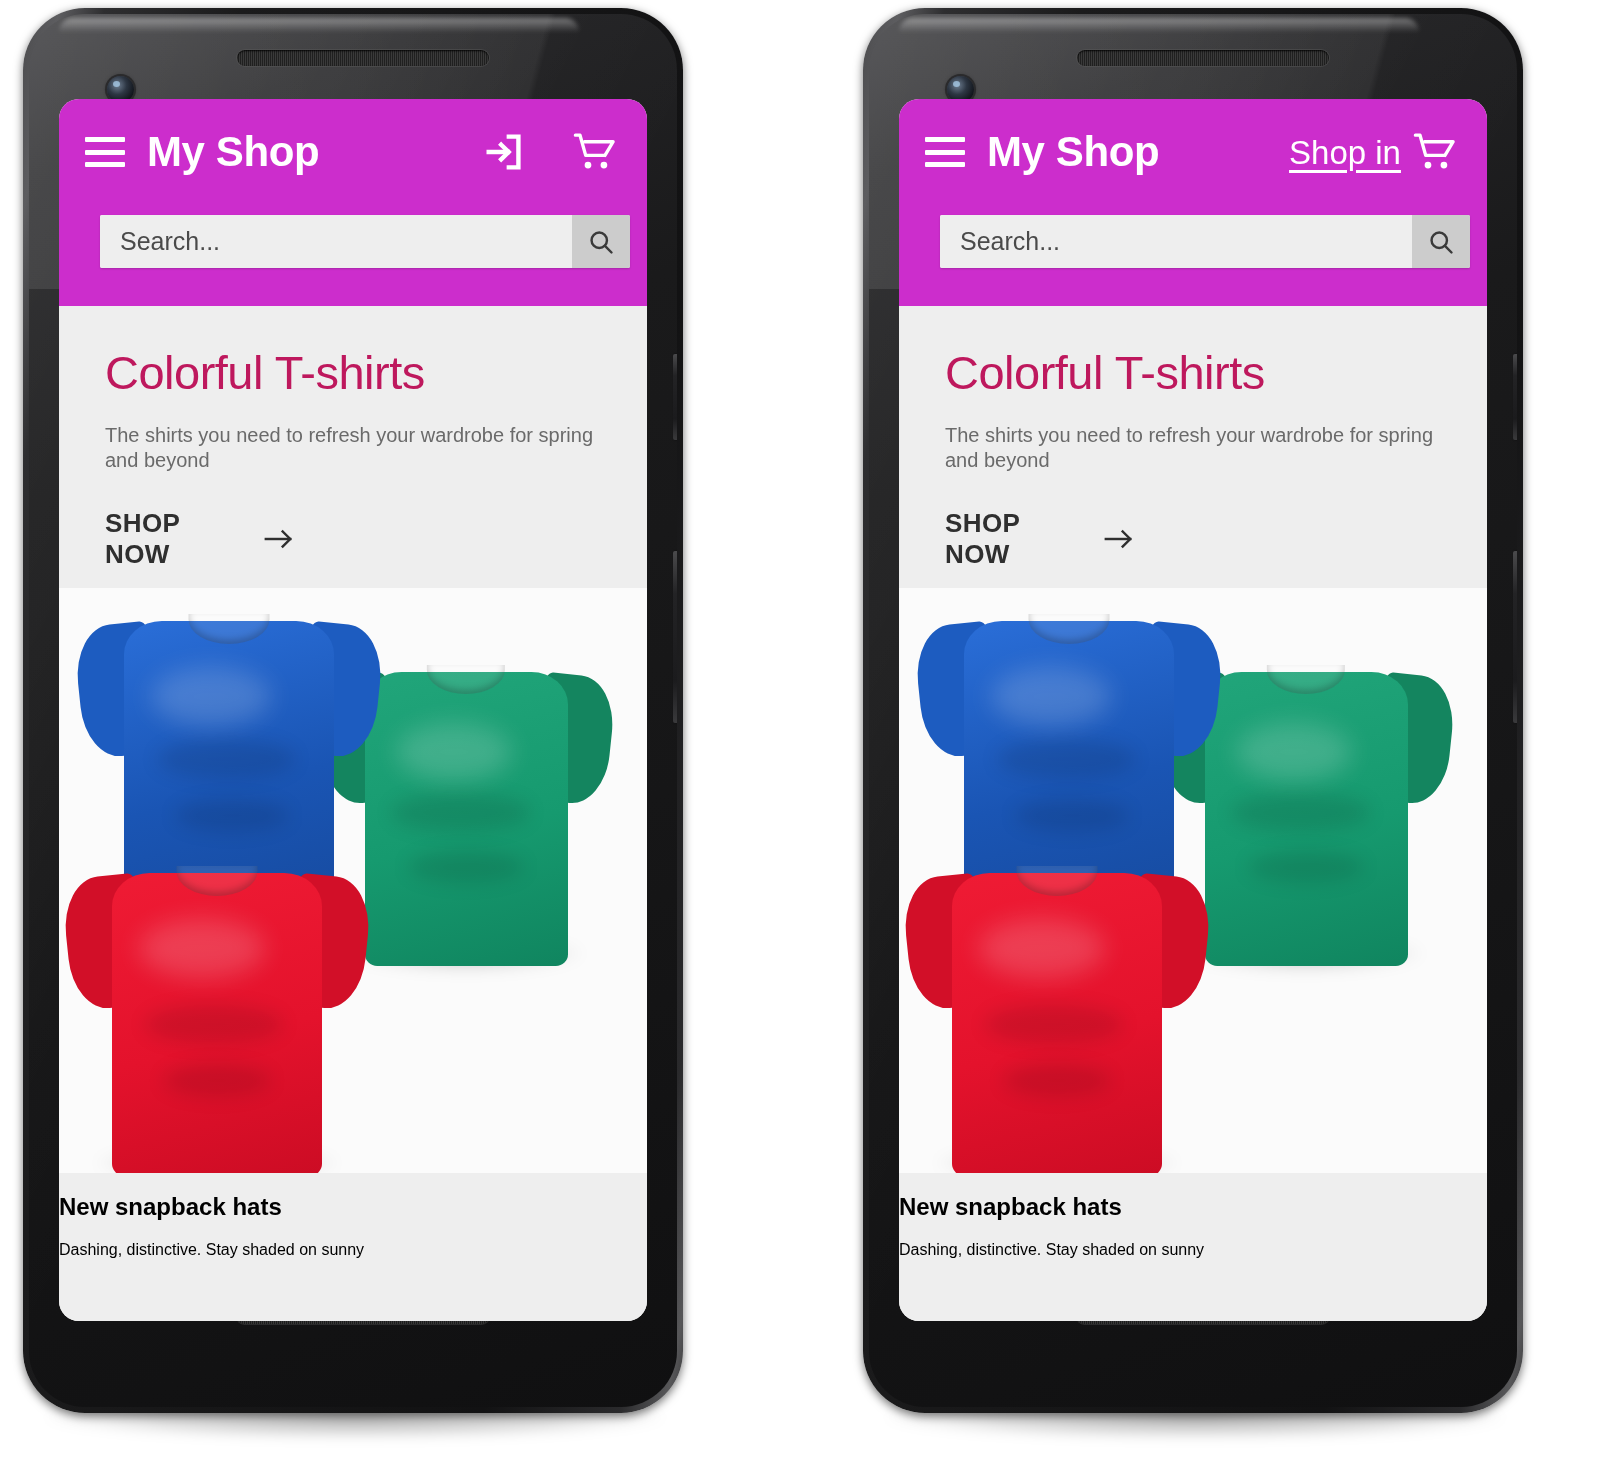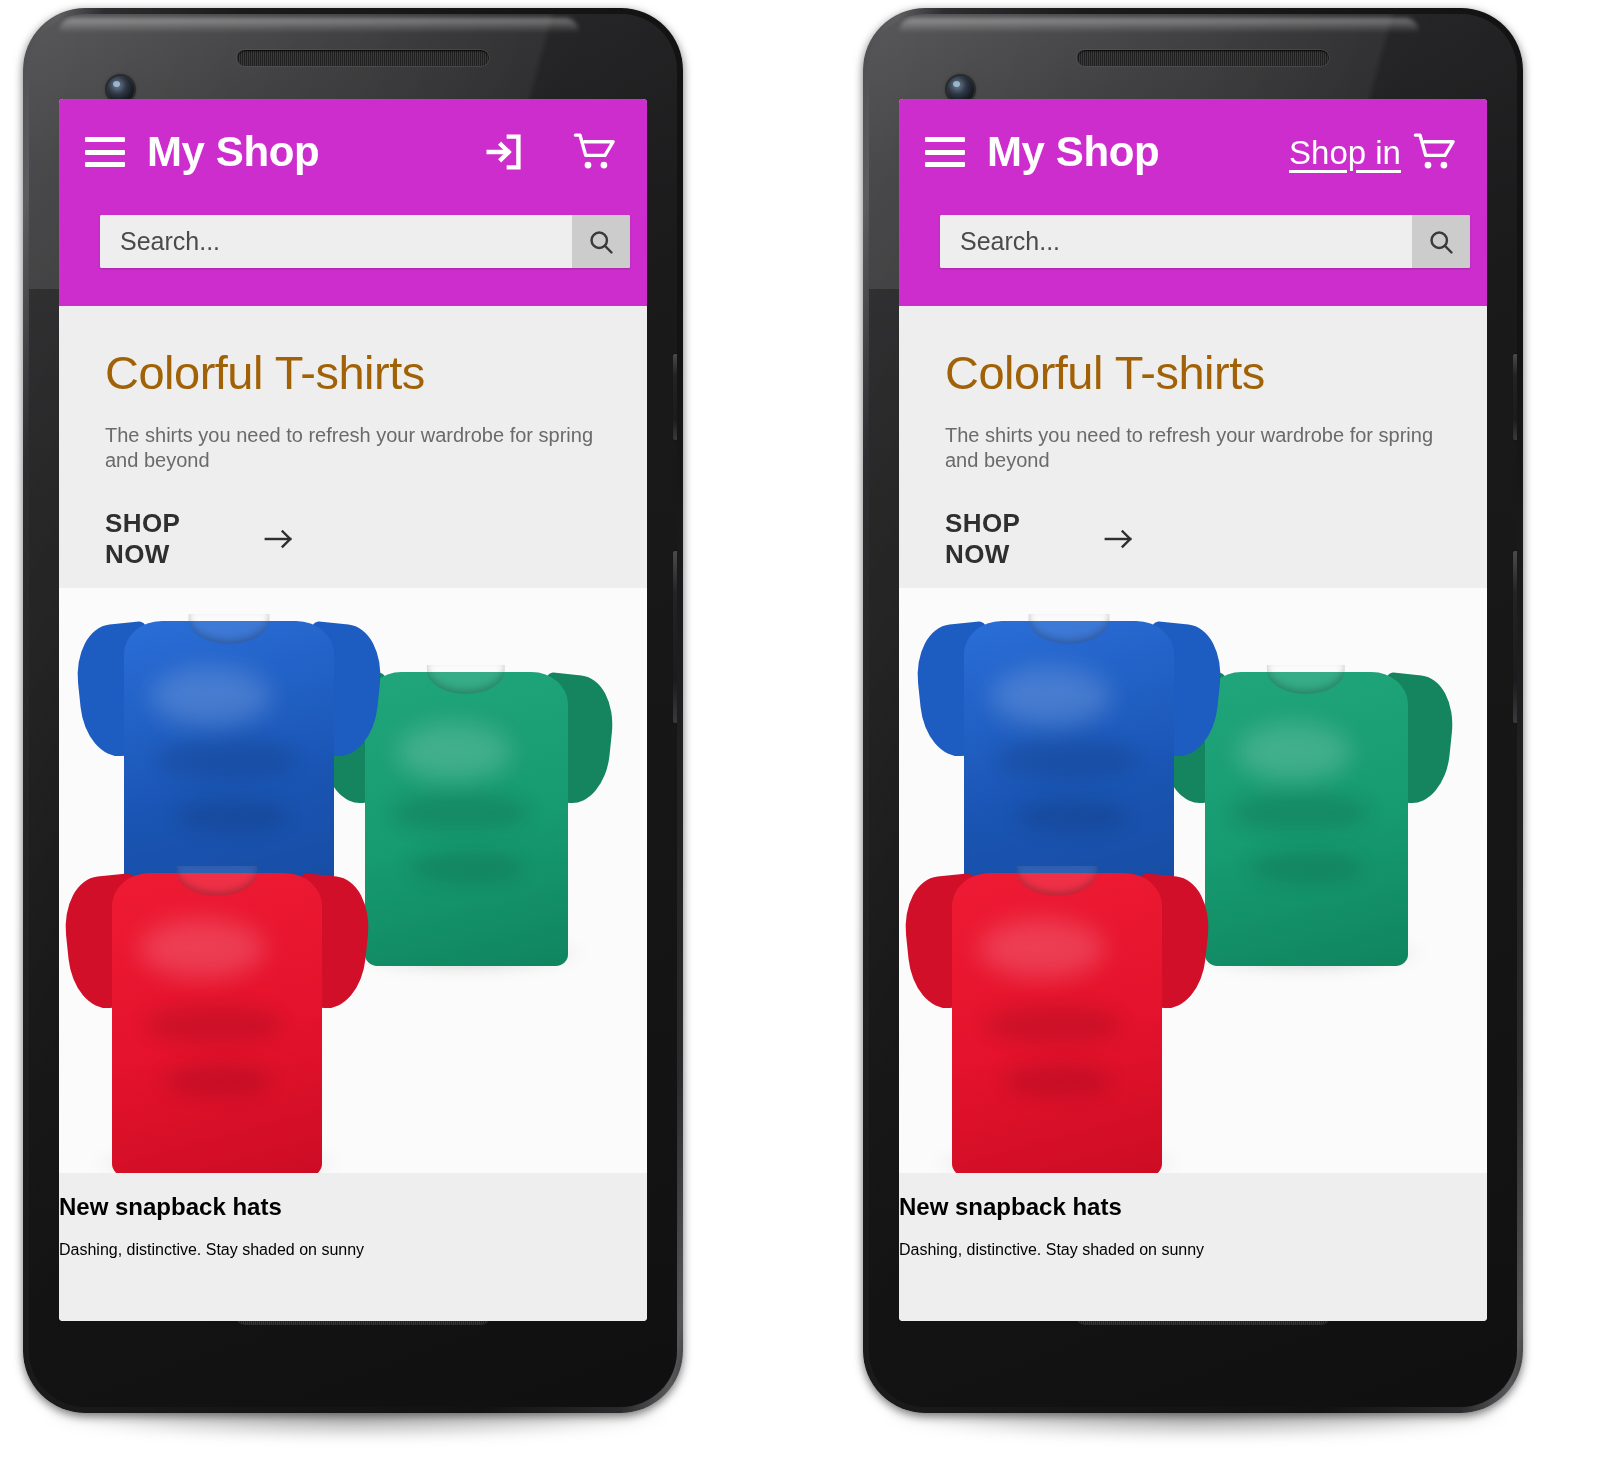--- a/index.html
+++ b/index.html
@@ -166,21 +166,21 @@
   .side-btn-power  { top: 340px; height: 86px; }
   .side-btn-volume { top: 537px; height: 172px; }
 
   
   .screen {
     position: absolute;
     left: 30px;
     top: 85px;
     width: 588px;
     height: 1222px;
-    border-radius: 4px;
+    border-radius: 20px;
     overflow: hidden;
     background: #eeeeee;
   }
 
   
   .appbar {
     position: relative;
     height: 207px;
     background: #cc2dcc;
   }
@@ -292,21 +292,21 @@
     height: 1015px;
   }
   .card-hero {
     background: #eeeeee;
     padding: 42px 0 0 0;
   }
   .hero-title {
     margin: 0 0 0 46px;
     font-size: 47px;
     font-weight: 400;
-    color: #a16207;
+    color: #be185d;
     letter-spacing: -0.5px;
     line-height: 1.05;
   }
   .hero-sub {
     margin: 26px 0 0 46px;
     width: 500px;
     font-size: 20px;
     font-weight: 400;
     color: #6a6a6a;
     line-height: 1.22;

